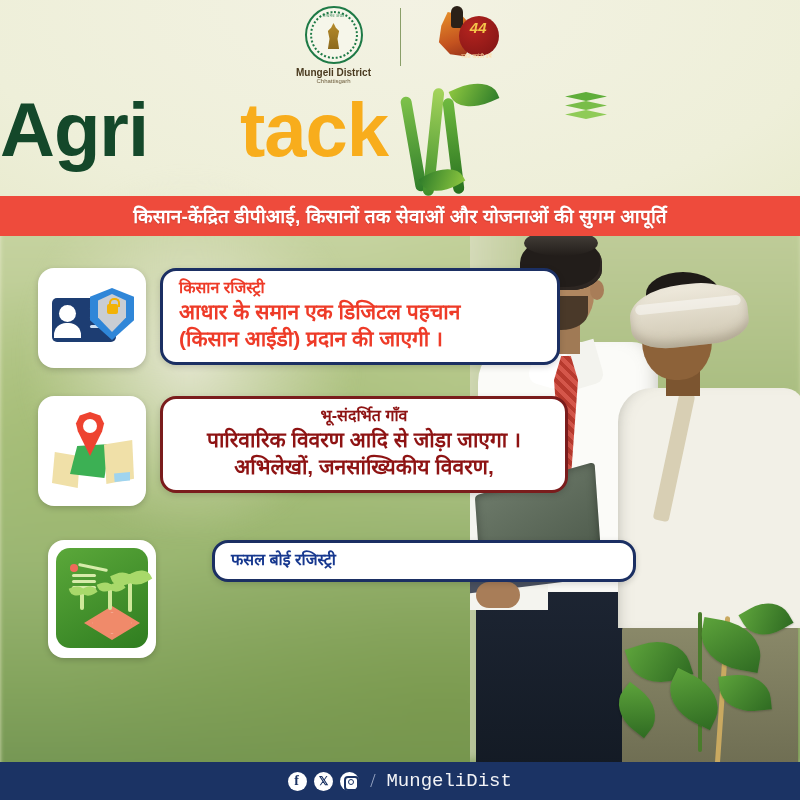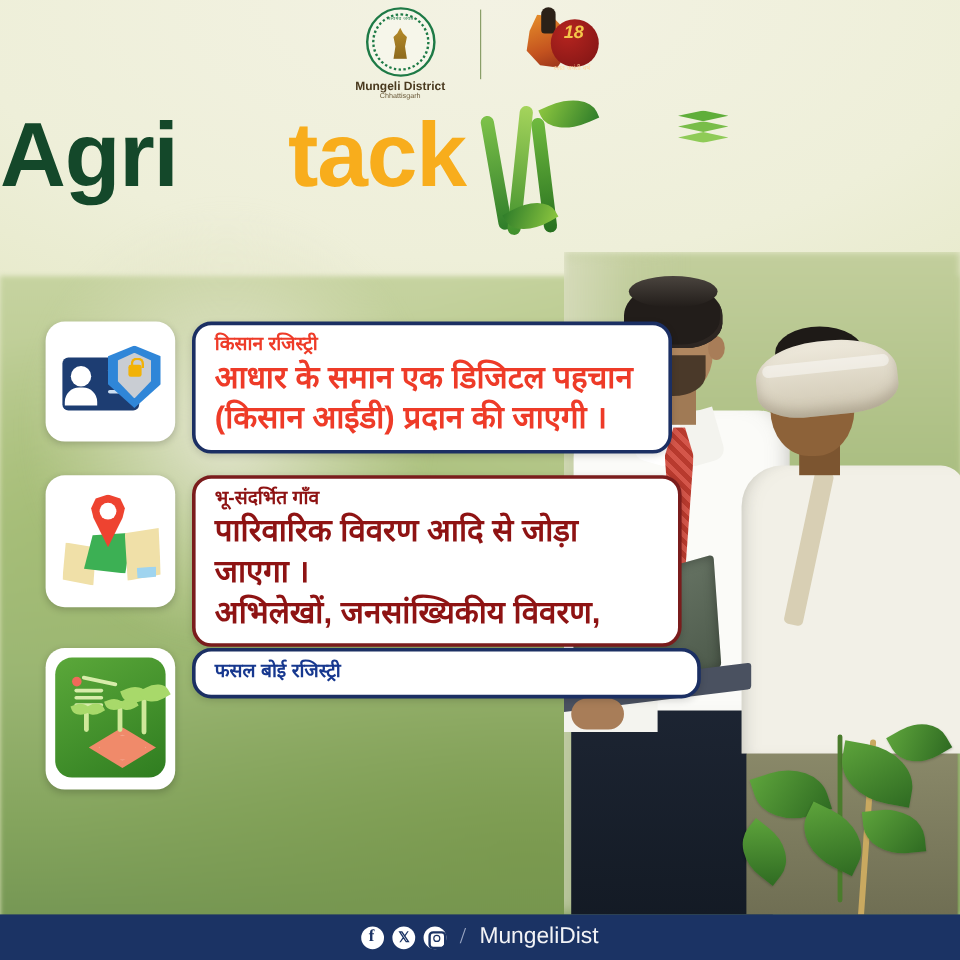--- a/index.html
+++ b/index.html
@@ -122,32 +122,32 @@
   
   .banner{position:absolute;left:0;top:196px;width:800px;height:40px;background:#ee4b3c;
           display:flex;align-items:center;justify-content:center;}
   .banner-txt{color:#ffffff;font-size:19px;font-weight:bold;letter-spacing:.2px;
         font-family:"Liberation Sans",sans-serif;text-shadow:0 1px 1px rgba(0,0,0,.15);}
 
   
   .feature{position:absolute;display:flex;align-items:flex-start;}
   .f1{left:38px;top:268px;}
   .f2{left:38px;top:396px;}
-  .f3{left:38px;top:540px;}
+  .f3{left:48px;top:540px;gap:42px;}
   .icon-tile{width:108px;height:100px;background:#ffffff;border-radius:16px;flex:0 0 auto;
         box-shadow:0 2px 6px rgba(0,0,0,.18);position:relative;overflow:hidden;}
   .f2 .icon-tile,.f3 .icon-tile{height:110px;}
   .f3 .icon-tile{height:118px;}
   .textbox{margin-left:14px;background:#ffffff;border-radius:16px;padding:7px 16px 9px 16px;
         box-shadow:0 2px 6px rgba(0,0,0,.15);}
   .tb1{border:3px solid #1b2f63;width:362px;}
-  .tb2{border:3px solid #7a1c1c;width:370px;}
+  .tb2{border:3px solid #7a1c1c;width:370px;text-align:center;}
   .tb3{border:3px solid #1b2f63;width:386px;}
   .f-title{font-size:16px;font-weight:bold;line-height:1.25;font-family:"Liberation Sans",sans-serif;}
-  .f-body{font-size:26px;font-weight:bold;line-height:1.3;font-family:"Liberation Sans",sans-serif;}
+  .f-body{font-size:21px;font-weight:bold;line-height:1.3;font-family:"Liberation Sans",sans-serif;}
   .c-red{color:#ee3b28;}
   .c-maroon{color:#8e1313;}
   .c-navy{color:#17388f;}
 
   
   .idcard{position:absolute;left:14px;top:30px;width:64px;height:44px;background:#1d3d72;border-radius:5px;}
   .idcard:before{content:"";position:absolute;right:4px;top:9px;width:22px;height:3px;background:#cfe0f2;border-radius:2px;
         box-shadow:0 9px 0 #cfe0f2, 0 18px 0 #cfe0f2;}
   .id-face{position:absolute;left:7px;top:7px;width:17px;height:17px;border-radius:50%;background:#fff;}
   .id-body{position:absolute;left:2px;top:25px;width:27px;height:15px;border-radius:12px 12px 0 0;background:#fff;}
@@ -182,21 +182,21 @@
 
   
   .footer{position:absolute;left:0;bottom:0;width:800px;height:38px;background:#1b3364;
           display:flex;align-items:center;justify-content:center;gap:7px;}
   .fi{width:19px;height:19px;border-radius:50%;background:#fff;position:relative;display:inline-block;}
   .fb-f{color:#1b3364;font-weight:bold;font-size:14px;position:absolute;left:6px;top:1px;font-family:"Liberation Serif",serif;}
   .fx{position:absolute;left:0;top:0;width:19px;height:19px;color:#1b3364;font-size:12px;font-weight:bold;
       display:flex;align-items:center;justify-content:center;}
   .fig-out{position:absolute;left:4px;top:4px;width:11px;height:11px;border:2px solid #1b3364;border-radius:4px;}
   .fig-in{position:absolute;left:7.5px;top:7.5px;width:4px;height:4px;border:1.6px solid #1b3364;border-radius:50%;}
-  .handle{color:#f2f3f6;font-size:19px;font-family:Liberation Sans, sans-serif;margin-left:3px;}
+  .handle{color:#f2f3f6;font-size:19px;font-family:Liberation Mono, monospace;margin-left:3px;}
   .slash{color:#9aa7c4;font-size:19px;font-family:"Liberation Serif",serif;margin:0 1px 0 4px;}
 </style>
 </head>
 <body>
 
 <div class="poster">
 
   <div class="bg-base"></div>
   <div class="bg-field"></div>
   <div class="bg-blurleft"></div>
@@ -251,21 +251,21 @@
       <div class="logo-sub">Chhattisgarh</div>
     </div>
 
     <div class="divider-v"></div>
 
     <div class="logo-block">
       <div class="badge25">
         <div class="badge-map"></div>
         <div class="badge-person"></div>
         <div class="badge-circle"></div>
-        <div class="badge-25">18</div>
+        <div class="badge-25">44</div>
         <div class="badge-cap">रजत जयंती वर्ष</div>
       </div>
     </div>
   </div>
 
   <div class="wordmark">
     <span class="wm-agri">Agri</span><span class="wm-gap"></span><span class="wm-tack">tack</span>
     <div class="sleaf">
       <div class="s-strand" style="left:10px;top:16px;height:96px;transform:rotate(-10deg);"></div>
       <div class="s-strand" style="left:30px;top:8px;height:108px;transform:rotate(6deg);background:linear-gradient(180deg,#a5d45c,#3f8f2c);"></div>
@@ -273,20 +273,23 @@
       <div class="s-leaf" style="left:54px;top:2px;width:44px;height:26px;transform:rotate(-24deg);"></div>
       <div class="s-leaf" style="left:24px;top:88px;width:40px;height:24px;transform:rotate(150deg);"></div>
     </div>
     <div class="stacklayers">
       <div class="slyr" style="top:0;"></div>
       <div class="slyr" style="top:9px;background:#79bd49;"></div>
       <div class="slyr" style="top:18px;background:#8fcb57;"></div>
     </div>
   </div>
 
+  <div class="banner">
+    <span class="banner-txt">किसान-केंद्रित डीपीआई, किसानों तक सेवाओं और योजनाओं की सुगम आपूर्ति</span>
+  </div>
 
   <div class="feature f1">
     <div class="icon-tile">
       <div class="idcard">
         <div class="id-face"></div>
         <div class="id-body"></div>
       </div>
       <div class="shield"></div>
       <div class="shield-in"></div>
       <div class="lock"></div>

